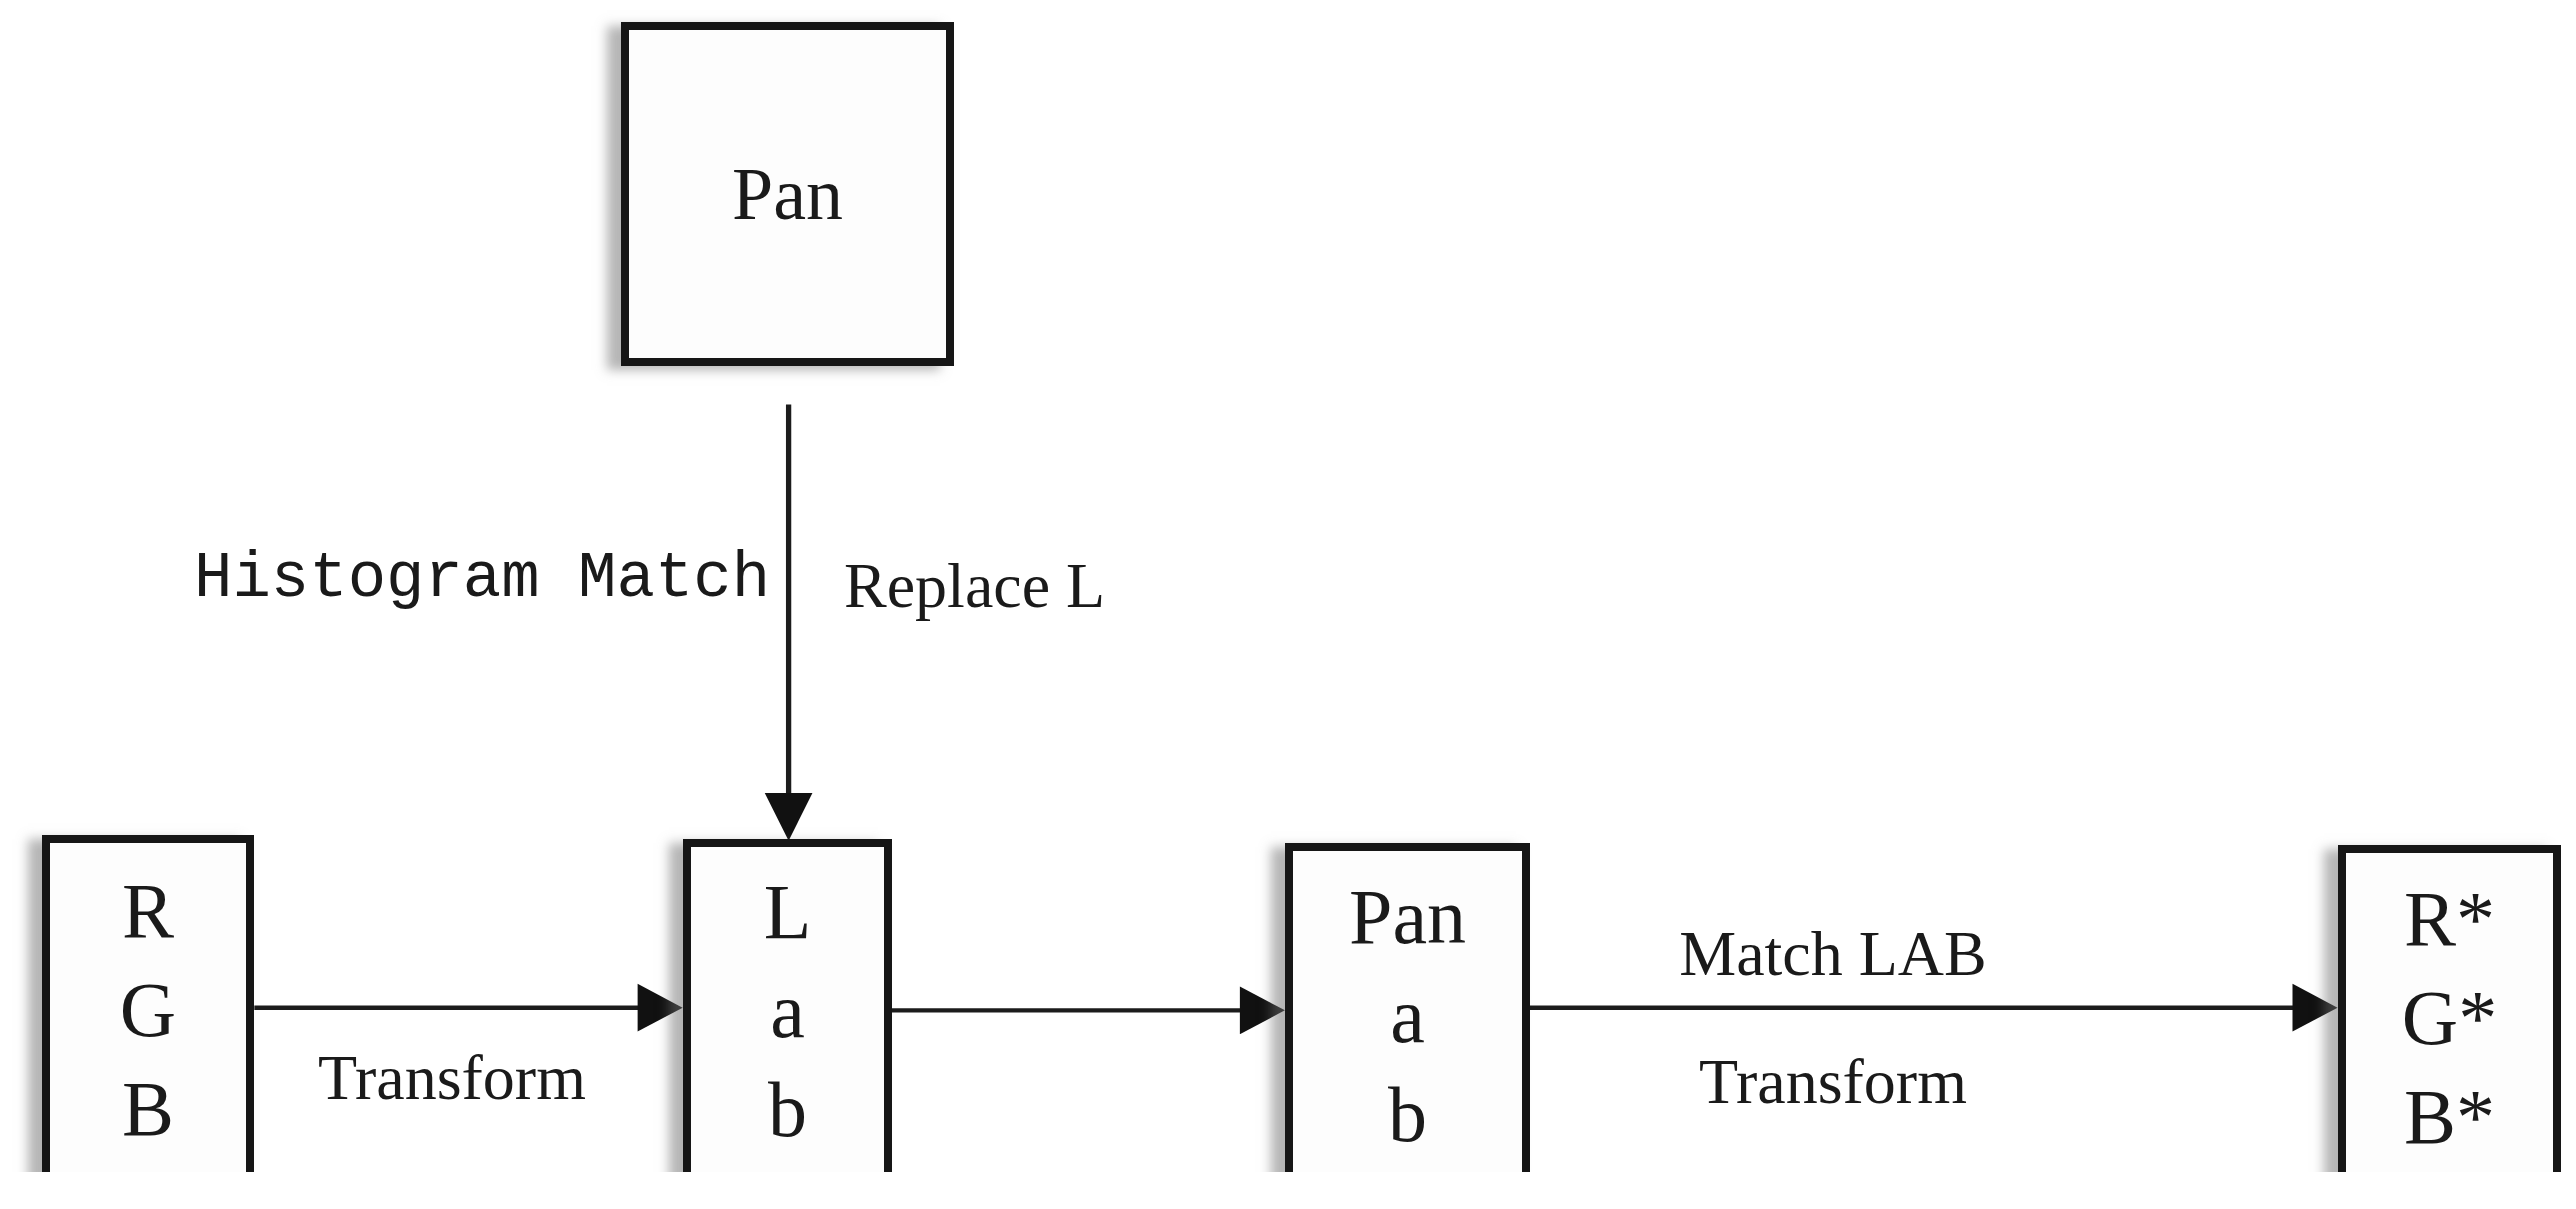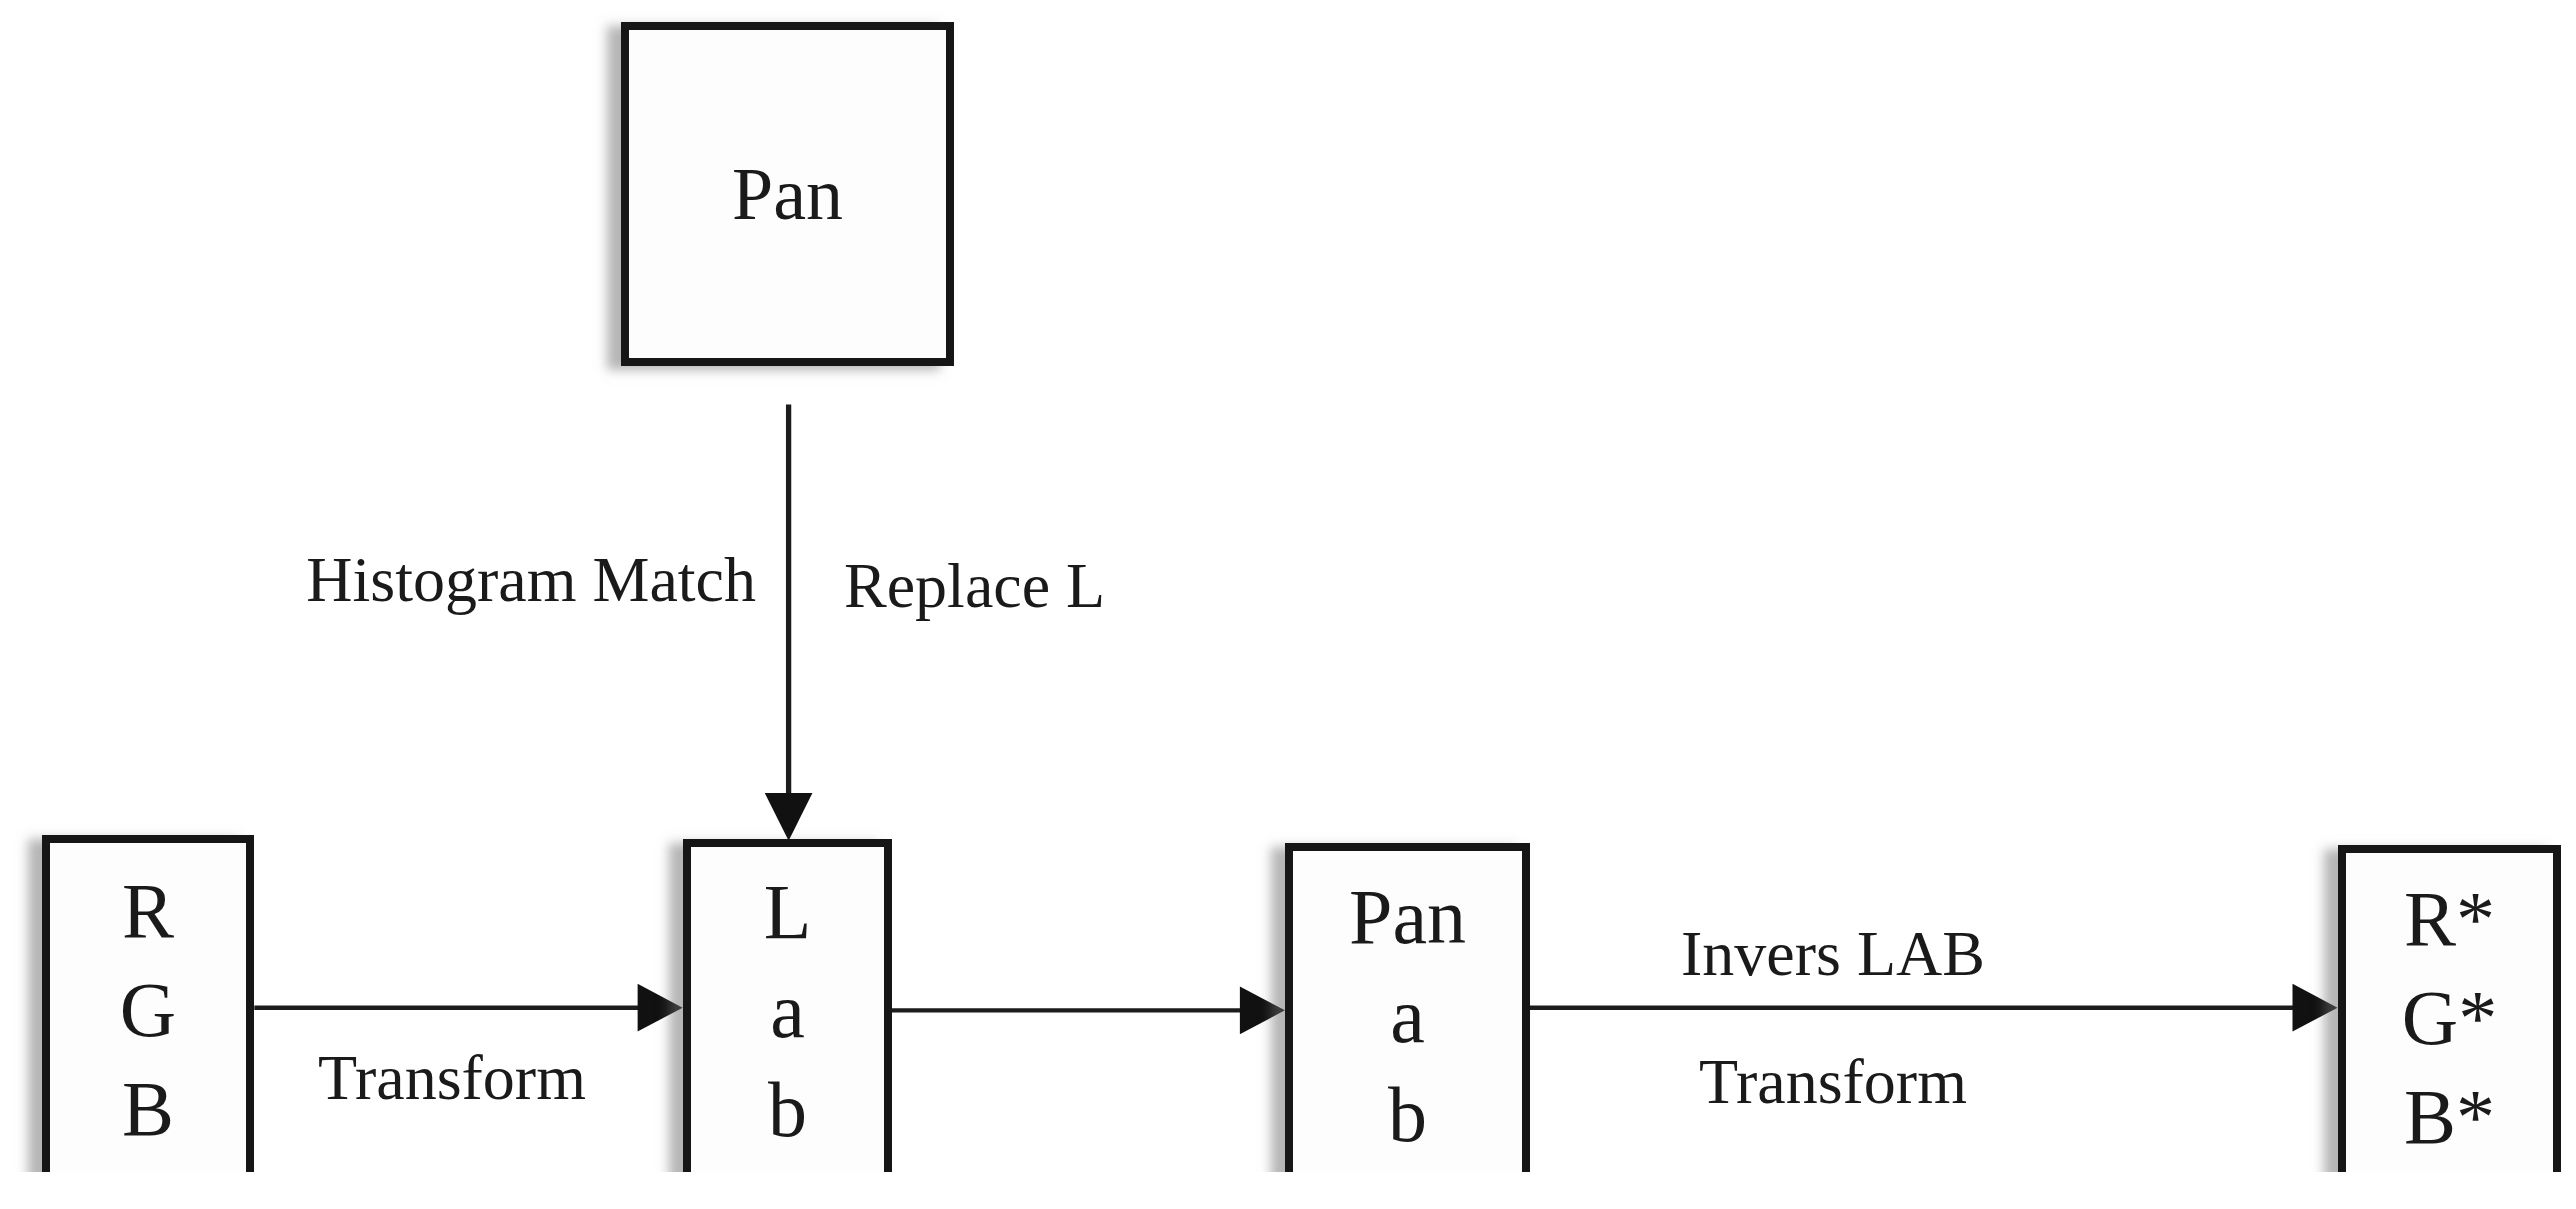--- a/index.html
+++ b/index.html
@@ -31,21 +31,21 @@
   #node-rgb         { left: 42px;   top: 835px; width: 212px; height: 349px; }
   #node-lab         { left: 683px;  top: 839px; width: 209px; height: 343px; }
   #node-pan-ab      { left: 1285px; top: 843px; width: 245px; height: 344px; }
   #node-rgb-star    { left: 2338px; top: 845px; width: 223px; height: 344px; }
   .edge-label {
     position: absolute;
     font-size: 64px;
     line-height: 79px;
     white-space: nowrap;
   }
-  #label-histogram-match { left: 201px;  top: 540px;  width: 555px; text-align: right; }
+  #label-histogram-match { left: 194px;  top: 540px;  width: 555px; text-align: right; font-family: Liberation Mono, monospace; }
   #label-replace-l       { left: 828px;  top: 546px;  text-align: left; margin-left: 16px; }
   #label-lab-top         { left: 231px;  top: 910px; width: 442px; text-align: center; }
   #label-lab-bottom      { left: 231px;  top: 1038px; width: 442px; text-align: center; }
   #label-invers-top      { left: 1612px; top: 914px; width: 442px; text-align: center; }
   #label-invers-bottom   { left: 1612px; top: 1042px; width: 442px; text-align: center; }
   #wires { position: absolute; left: 0; top: 0; width: 2576px; height: 1210px; }
   .wire    { stroke: #1c1c1c; fill: none; }
   .arrowhd { fill: #111111; stroke: none; }
 </style>
 </head>
@@ -96,17 +96,17 @@
 
   <div class="node" id="node-rgb-star">
     <span class="line">R*</span>
     <span class="line">G*</span>
     <span class="line">B*</span>
   </div>
 
   <div class="edge-label" id="label-histogram-match">Histogram Match</div>
   <div class="edge-label" id="label-replace-l">Replace L</div>
   <div class="edge-label" id="label-lab-bottom">Transform</div>
-  <div class="edge-label" id="label-invers-top">Invers LAB</div>
+  <div class="edge-label" id="label-invers-top">Match LAB</div>
   <div class="edge-label" id="label-invers-bottom">Transform</div>
 
 </div>
 
 
 </body></html>

